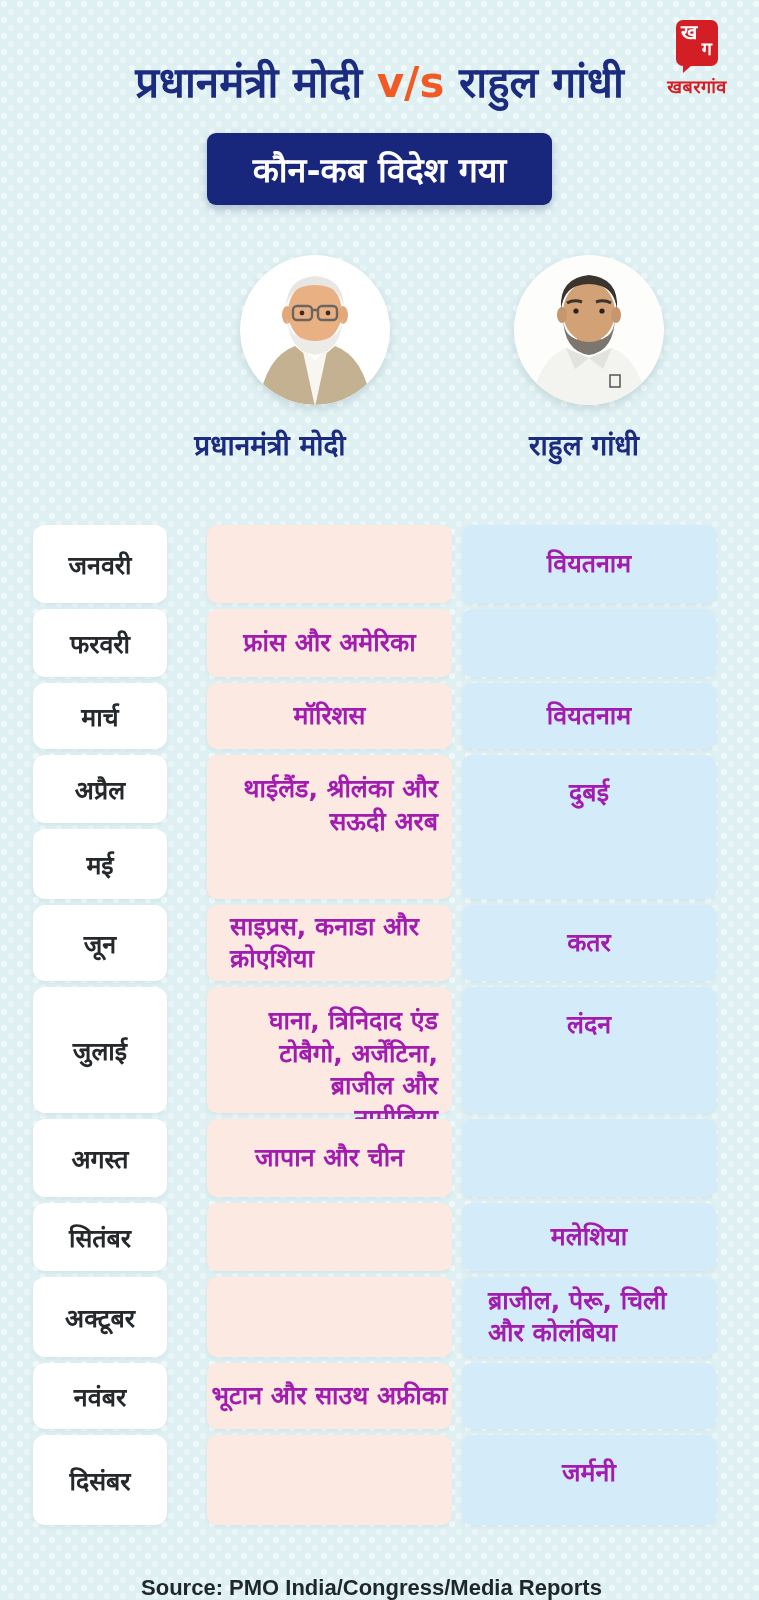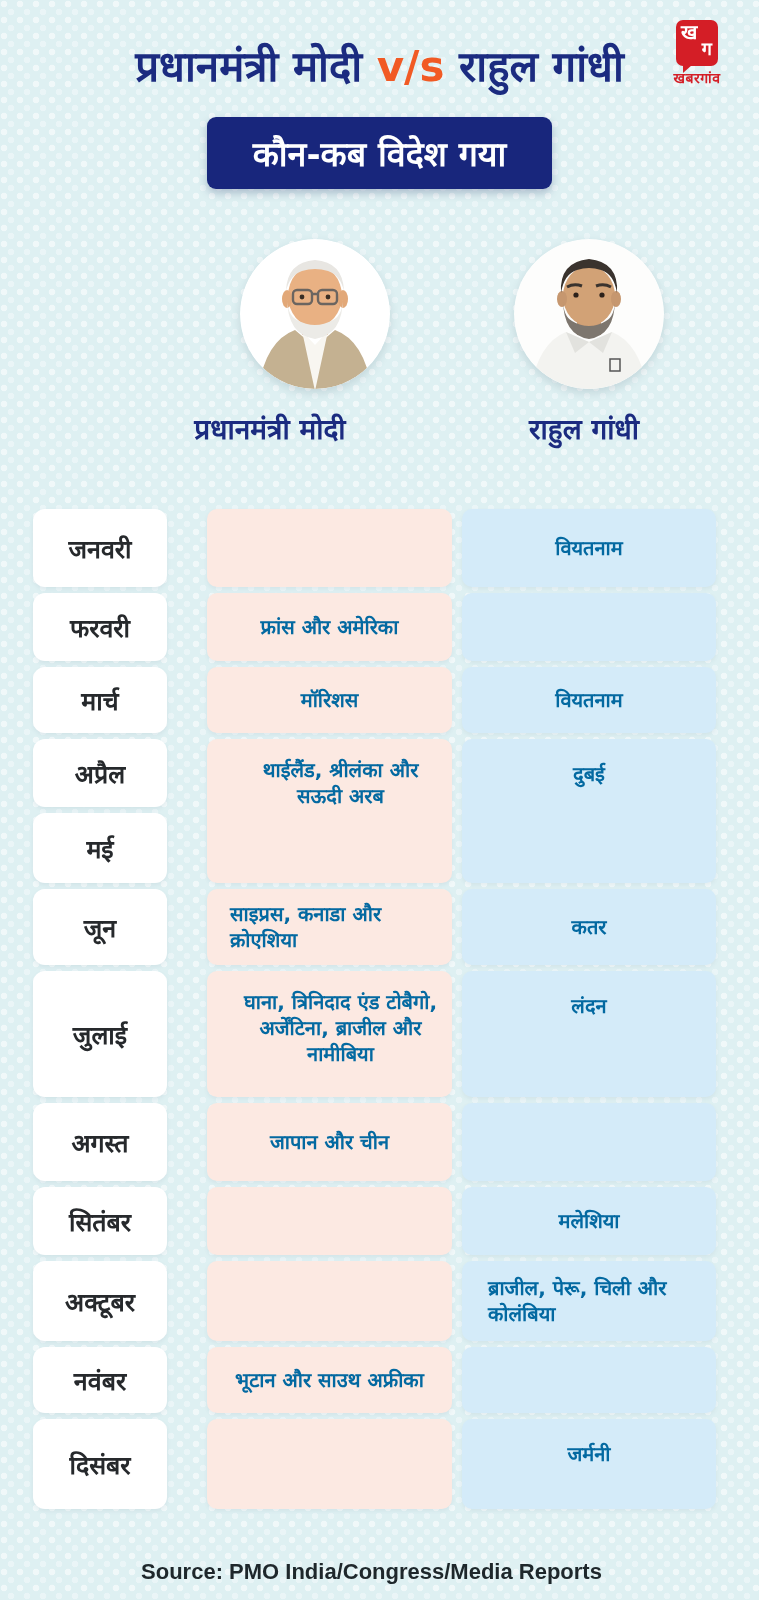--- a/index.html
+++ b/index.html
@@ -20,24 +20,24 @@
     position:relative;display:inline-block;width:42px;height:46px;
     background:#d41e26;border-radius:7px;color:#fff;font-weight:bold;
     line-height:1;padding-top:2px;box-sizing:border-box;
   }
   .logo-box::after{
     content:"";position:absolute;left:7px;bottom:-7px;
     border-left:9px solid #d41e26;border-bottom:8px solid transparent;
   }
   .logo-box .l1{display:block;font-size:20px;text-align:left;padding-left:5px;}
   .logo-box .l2{display:block;font-size:18px;text-align:right;padding-right:6px;margin-top:-2px;}
-  .logo-word{margin-top:2px;font-size:14px;font-weight:bold;color:#d41e26;letter-spacing:.5px;font-family:Liberation Serif, serif;}
+  .logo-word{margin-top:8px;font-size:18px;font-weight:bold;color:#d41e26;letter-spacing:.5px;font-family:Liberation Serif, serif;}
 
   .title{
-    width:690px;margin:0 auto;padding-top:36px;
+    width:690px;margin:16px auto;padding-top:36px;
     text-align:center;font-size:42px;font-weight:bold;color:#1b2b80;
     letter-spacing:0;
   }
   .title .vs{color:#f15a24;}
   .subtitle-wrap{text-align:center;margin-top:24px;}
   .subtitle{
     display:inline-block;background:#18267c;color:#ffffff;
     font-size:34px;font-weight:bold;padding:13px 46px;border-radius:9px;
     box-shadow:0 4px 8px rgba(20,35,90,.25);
   }
@@ -56,30 +56,30 @@
     grid-template-rows:78px 68px 66px 68px 70px 76px 126px 78px 68px 80px 66px 90px;
     column-gap:10px;row-gap:6px;
   }
   .mcell{
     background:#ffffff;border-radius:12px;
     display:flex;align-items:center;justify-content:center;
     font-size:25px;font-weight:bold;color:#26292c;
     box-shadow:0 2px 4px rgba(60,90,110,.08);
   }
   .cell{
-    border-radius:10px;font-size:20px;font-weight:bold;color:#0369a1;
+    border-radius:10px;font-size:25px;font-weight:bold;color:#a21caf;
     line-height:1.3;display:flex;box-shadow:0 2px 4px rgba(60,90,110,.07);
     box-sizing:border-box;
   }
   .cell.pink{background:#fce9e2;margin-left:30px;}
   .cell.blue{background:#d4ebf9;}
   .c  {align-items:center;justify-content:center;text-align:center;}
   .cl {align-items:center;justify-content:flex-start;text-align:left;padding-left:23px;padding-right:14px;}
   .ct {align-items:flex-start;justify-content:center;text-align:left;padding-top:22px;}
-  .clt{align-items:flex-start;justify-content:flex-start;text-align:center;padding-left:36px;padding-right:14px;padding-top:18px;}
+  .clt{align-items:flex-start;justify-content:flex-start;text-align:right;padding-left:36px;padding-right:14px;padding-top:18px;}
   .blue.cl,.blue.clt{padding-left:26px;}
   .r1{grid-row:1}.r2{grid-row:2}.r3{grid-row:3}.r4{grid-row:4}.r5{grid-row:5}.r6{grid-row:6}
   .r7{grid-row:7}.r8{grid-row:8}.r9{grid-row:9}.r10{grid-row:10}.r11{grid-row:11}.r12{grid-row:12}
   .span45{grid-row:4 / span 2;}
   .col-m{grid-column:1}.col-a{grid-column:2}.col-b{grid-column:3}
   
   .source{
     margin-top:50px;text-align:center;padding-right:16px;
     font-family:"Liberation Sans", sans-serif;
     font-size:22px;font-weight:bold;color:#1e272b;

